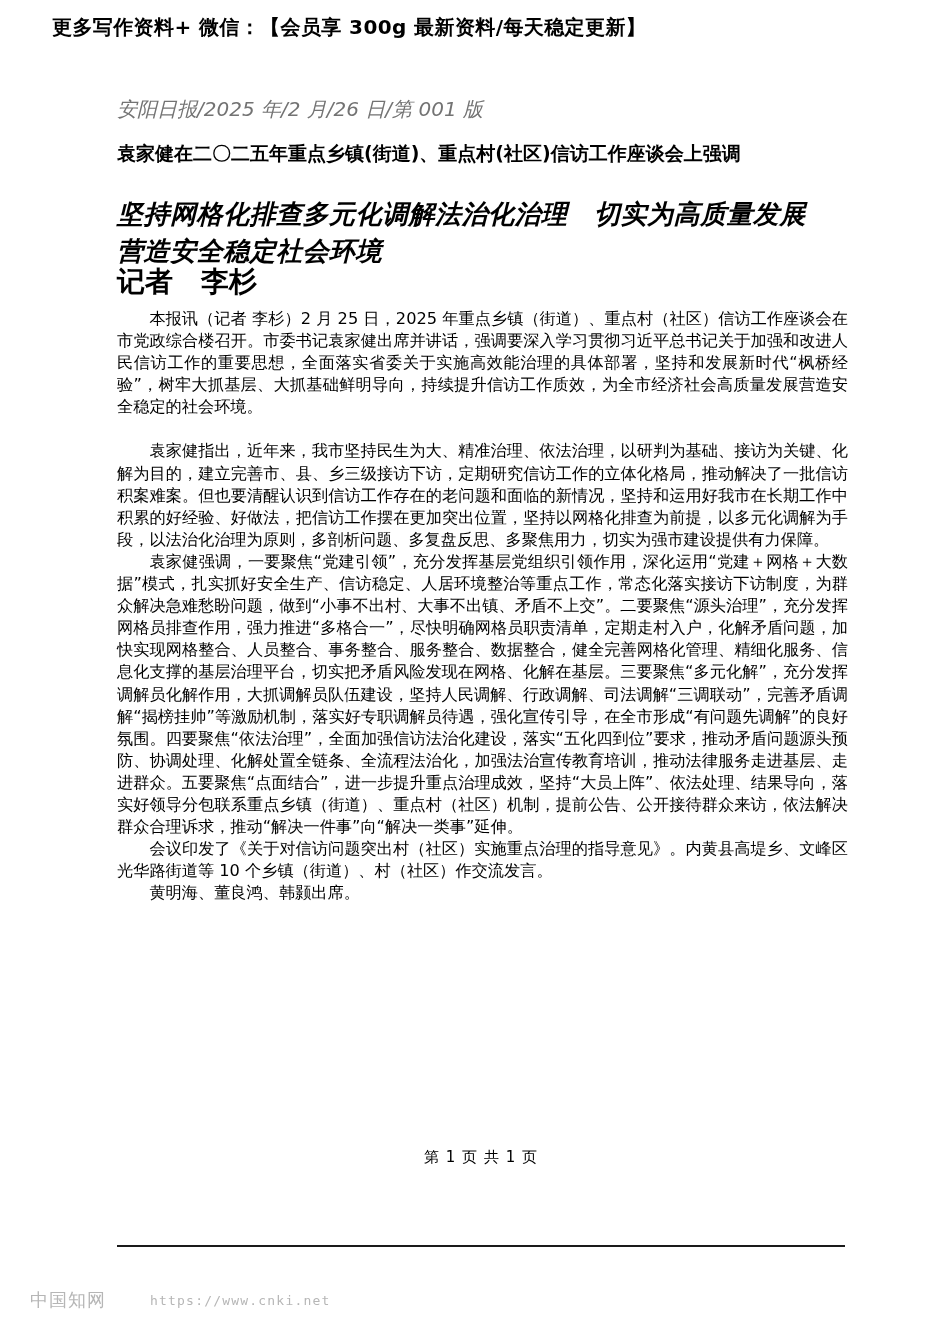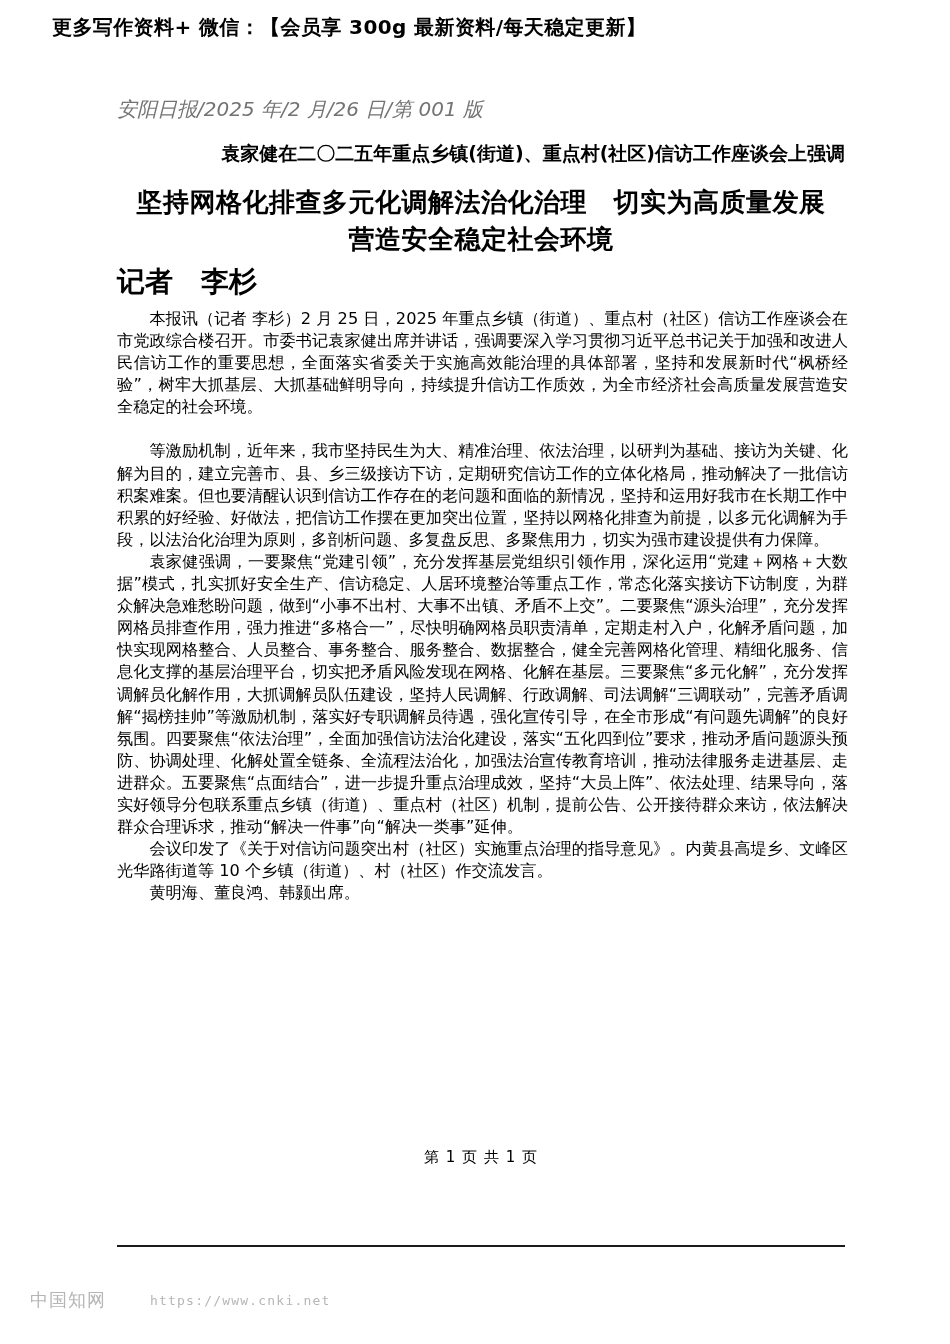--- a/index.html
+++ b/index.html
@@ -46,37 +46,38 @@
     white-space: nowrap;
     font-style: italic;
   }
 
   
   .kicker {
     position: absolute;
     left: 117px;
     top: 140px;
     width: 728px;
-    text-align: right;
+    text-align: left;
     font-size: 19px;
     font-weight: 700;
     line-height: 1.45;
     white-space: nowrap;
   }
 
   .main-title {
     position: absolute;
     left: 117px;
-    top: 184px;
+    top: 196px;
     width: 728px;
-    text-align: center;
+    text-align: left;
     font-size: 26px;
     font-weight: 700;
     line-height: 1.42;
     letter-spacing: 0.5px;
+    font-style: italic;
   }
   .main-title .title-line {
     display: block;
     white-space: nowrap;
   }
 
   .byline {
     position: absolute;
     left: 117px;
     top: 262px;
@@ -160,21 +161,21 @@
 
   <div class="main-title">
     <span class="title-line">坚持网格化排查多元化调解法治化治理　切实为高质量发展</span>
     <span class="title-line">营造安全稳定社会环境</span>
   </div>
 
   <div class="byline">记者　李杉</div>
 
   <div class="article-body">
     <p>本报讯（记者 李杉）2 月 25 日，2025 年重点乡镇（街道）、重点村（社区）信访工作座谈会在市党政综合楼召开。市委书记袁家健出席并讲话，强调要深入学习贯彻习近平总书记关于加强和改进人民信访工作的重要思想，全面落实省委关于实施高效能治理的具体部署，坚持和发展新时代“枫桥经验”，树牢大抓基层、大抓基础鲜明导向，持续提升信访工作质效，为全市经济社会高质量发展营造安全稳定的社会环境。</p>
-    <p class="gap-before">等激励机制，近年来，我市坚持民生为大、精准治理、依法治理，以研判为基础、接访为关键、化解为目的，建立完善市、县、乡三级接访下访，定期研究信访工作的立体化格局，推动解决了一批信访积案难案。但也要清醒认识到信访工作存在的老问题和面临的新情况，坚持和运用好我市在长期工作中积累的好经验、好做法，把信访工作摆在更加突出位置，坚持以网格化排查为前提，以多元化调解为手段，以法治化治理为原则，多剖析问题、多复盘反思、多聚焦用力，切实为强市建设提供有力保障。</p>
+    <p class="gap-before">袁家健指出，近年来，我市坚持民生为大、精准治理、依法治理，以研判为基础、接访为关键、化解为目的，建立完善市、县、乡三级接访下访，定期研究信访工作的立体化格局，推动解决了一批信访积案难案。但也要清醒认识到信访工作存在的老问题和面临的新情况，坚持和运用好我市在长期工作中积累的好经验、好做法，把信访工作摆在更加突出位置，坚持以网格化排查为前提，以多元化调解为手段，以法治化治理为原则，多剖析问题、多复盘反思、多聚焦用力，切实为强市建设提供有力保障。</p>
     <p>袁家健强调，一要聚焦“党建引领”，充分发挥基层党组织引领作用，深化运用“党建＋网格＋大数据”模式，扎实抓好安全生产、信访稳定、人居环境整治等重点工作，常态化落实接访下访制度，为群众解决急难愁盼问题，做到“小事不出村、大事不出镇、矛盾不上交”。二要聚焦“源头治理”，充分发挥网格员排查作用，强力推进“多格合一”，尽快明确网格员职责清单，定期走村入户，化解矛盾问题，加快实现网格整合、人员整合、事务整合、服务整合、数据整合，健全完善网格化管理、精细化服务、信息化支撑的基层治理平台，切实把矛盾风险发现在网格、化解在基层。三要聚焦“多元化解”，充分发挥调解员化解作用，大抓调解员队伍建设，坚持人民调解、行政调解、司法调解“三调联动”，完善矛盾调解“揭榜挂帅”等激励机制，落实好专职调解员待遇，强化宣传引导，在全市形成“有问题先调解”的良好氛围。四要聚焦“依法治理”，全面加强信访法治化建设，落实“五化四到位”要求，推动矛盾问题源头预防、协调处理、化解处置全链条、全流程法治化，加强法治宣传教育培训，推动法律服务走进基层、走进群众。五要聚焦“点面结合”，进一步提升重点治理成效，坚持“大员上阵”、依法处理、结果导向，落实好领导分包联系重点乡镇（街道）、重点村（社区）机制，提前公告、公开接待群众来访，依法解决群众合理诉求，推动“解决一件事”向“解决一类事”延伸。</p>
     <p>会议印发了《关于对信访问题突出村（社区）实施重点治理的指导意见》。内黄县高堤乡、文峰区光华路街道等 10 个乡镇（街道）、村（社区）作交流发言。</p>
     <p>黄明海、董良鸿、韩颢出席。</p>
   </div>
 
   <div class="page-number">第 1 页 共 1 页</div>
 
   <div class="footer-rule"></div>
 
   <div class="watermark">

